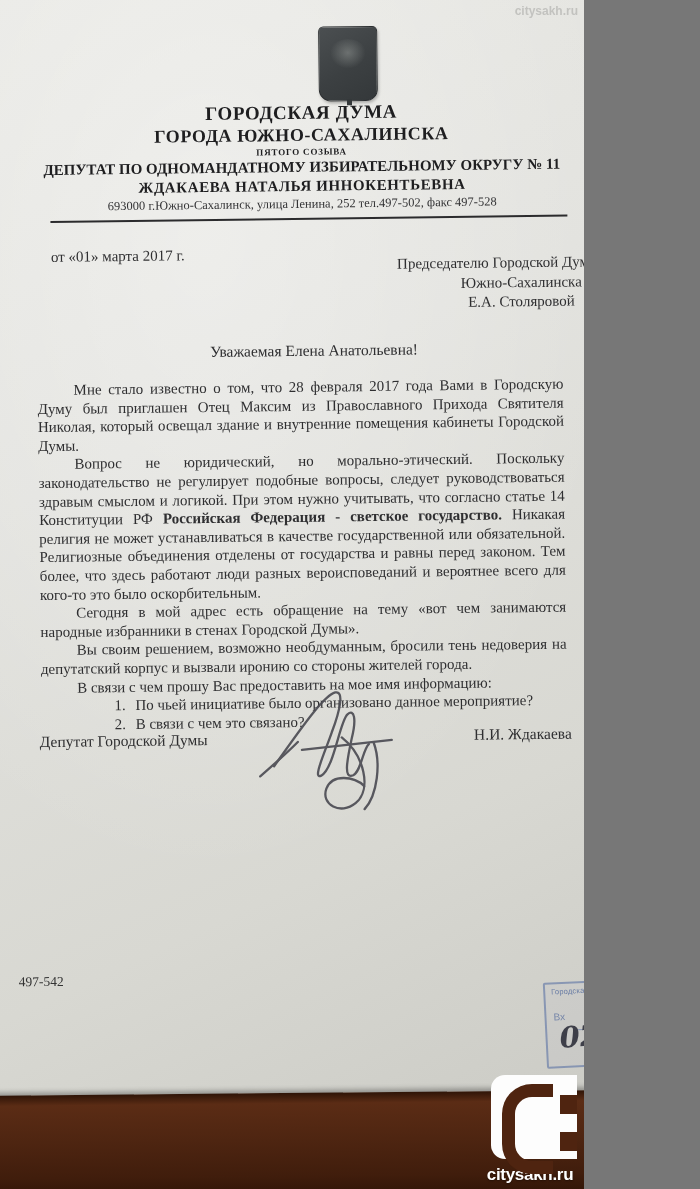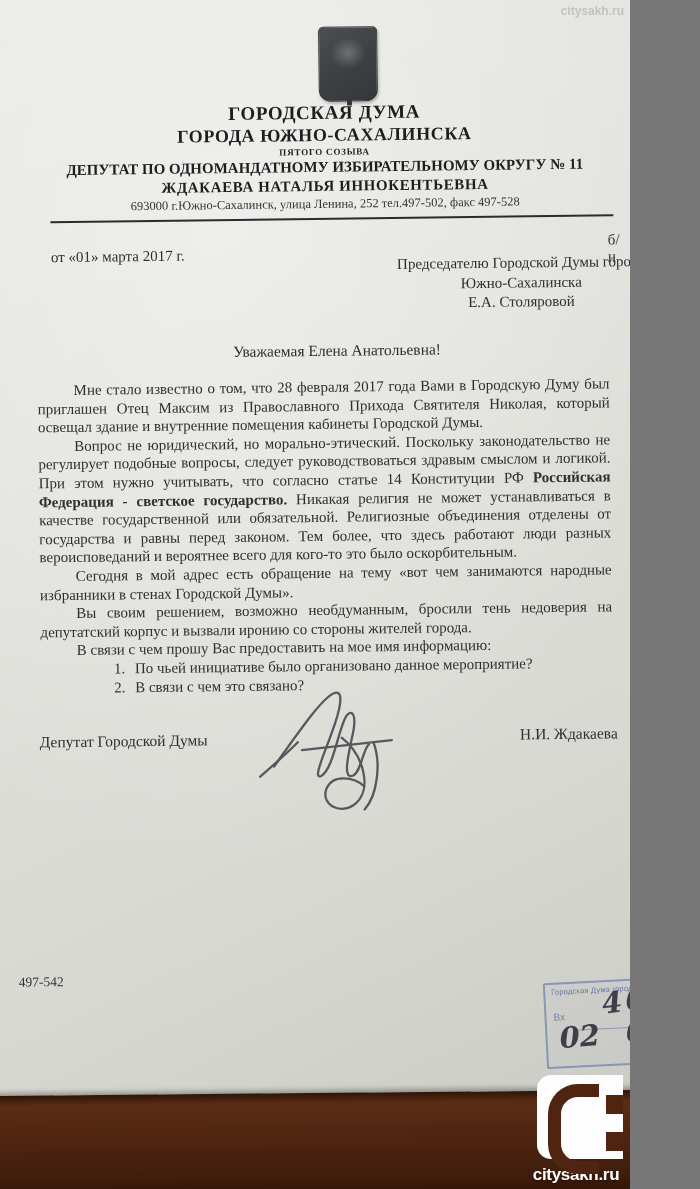--- a/index.html
+++ b/index.html
@@ -1,17 +1,17 @@
 <!DOCTYPE html>
 <html><head>
 <meta charset="utf-8">
 <style>
   html,body{margin:0;padding:0;background:#777;}
   .photo{
-    position:relative;width:630px;height:1189px;overflow:hidden;
+    position:relative;width:584px;height:1189px;overflow:hidden;
     background:
       radial-gradient(120% 90% at 35% 20%, rgba(255,255,255,0.35), rgba(255,255,255,0) 60%),
       linear-gradient(155deg,#e9e9e5 0%,#e2e2de 35%,#d8d8d2 70%,#c9c9c3 100%);
     font-family:"Liberation Serif","DejaVu Serif",serif;
     color:#2f2f31;
   }
   .vignette{position:absolute;inset:0;pointer-events:none;
     background:radial-gradient(130% 120% at 50% 45%, rgba(0,0,0,0) 70%, rgba(0,0,0,0.10) 100%);}
   .doc{position:absolute;inset:0;transform:rotate(-0.7deg);}
 

